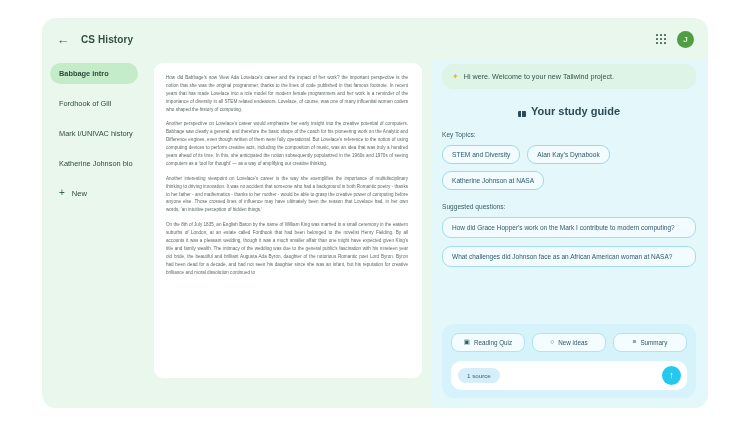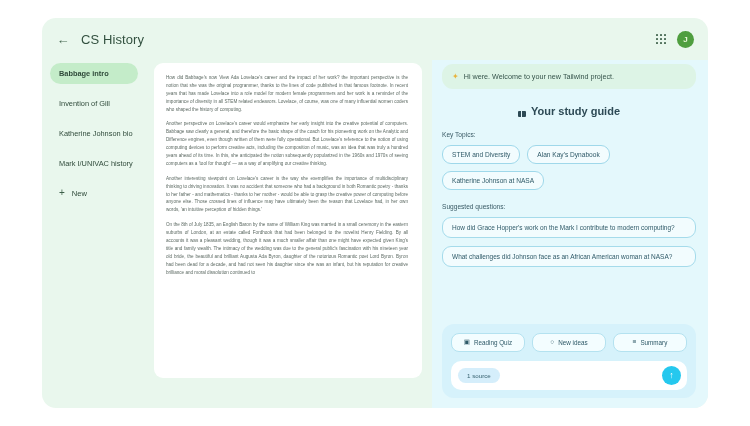--- a/index.html
+++ b/index.html
@@ -24,21 +24,21 @@
     padding: 0 14px 0 12px;
   }
   .back-btn {
     width: 18px; height: 18px;
     display: flex; align-items: center; justify-content: center;
     color: #4a6b55; font-size: 13px; line-height: 1;
     cursor: pointer;
   }
   .topbar-title {
     margin-left: 9px;
-    font-size: 13px; color: #32503f; font-weight: 400;
+    font-size: 10px; color: #32503f; font-weight: 700;
     letter-spacing: .1px;
   }
   .topbar-right {
     margin-left: auto; display: flex; align-items: center; gap: 11px;
   }
   .grid-icon { display: grid; grid-template-columns: repeat(3, 2.3px);
     grid-template-rows: repeat(3, 2.3px); gap: 1.5px; cursor: pointer; }
   .grid-icon i { background: #54745f; border-radius: .5px; display: block; }
   .avatar {
     width: 17px; height: 17px; border-radius: 50%;
@@ -173,23 +173,23 @@
           <i></i>
       </div>
       <div class="avatar">J</div>
     </div>
   </div>
 
   <div class="body">
 
     <div class="sidebar">
       <div class="nav-item active">Babbage intro</div>
-      <div class="nav-item">Invention of Gill</div>
+      <div class="nav-item">Fordhook of Gill</div>
+      <div class="nav-item">Mark I/UNIVAC history</div>
       <div class="nav-item">Katherine Johnson bio</div>
-      <div class="nav-item">Mark I/UNIVAC history</div>
       <div class="new-btn">
         <span class="plus-icon">+</span>
         <span>New</span>
       </div>
     </div>
 
     <div class="doc-wrap">
       <div class="doc-card">
         <p class="doc-p">How did Babbage's now View Ada Lovelace's career and the impact of her work? the important perspective is the notion that she was the original programmer, thanks to the lines of code published in that famous footnote. In recent years that has made Lovelace into a role model for modern female programmers and her work is a reminder of the importance of diversity in all STEM related endeavors. Lovelace, of course, was one of many influential women coders who shaped the history of computing.</p>
         <p class="doc-p">Another perspective on Lovelace's career would emphasize her early insight into the creative potential of computers. Babbage saw clearly a general, and therefore the basic shape of the coach for his pioneering work on the Analytic and Difference engines, even though written of them were fully operational. But Lovelace's reference to the notion of using computing devices to perform creative acts, including the composition of music, was an idea that was truly a hundred years ahead of its time. In this, she anticipated the notion subsequently popularized in the 1960s and 1970s of seeing computers as a 'tool for thought' — as a way of amplifying our creative thinking.</p>

